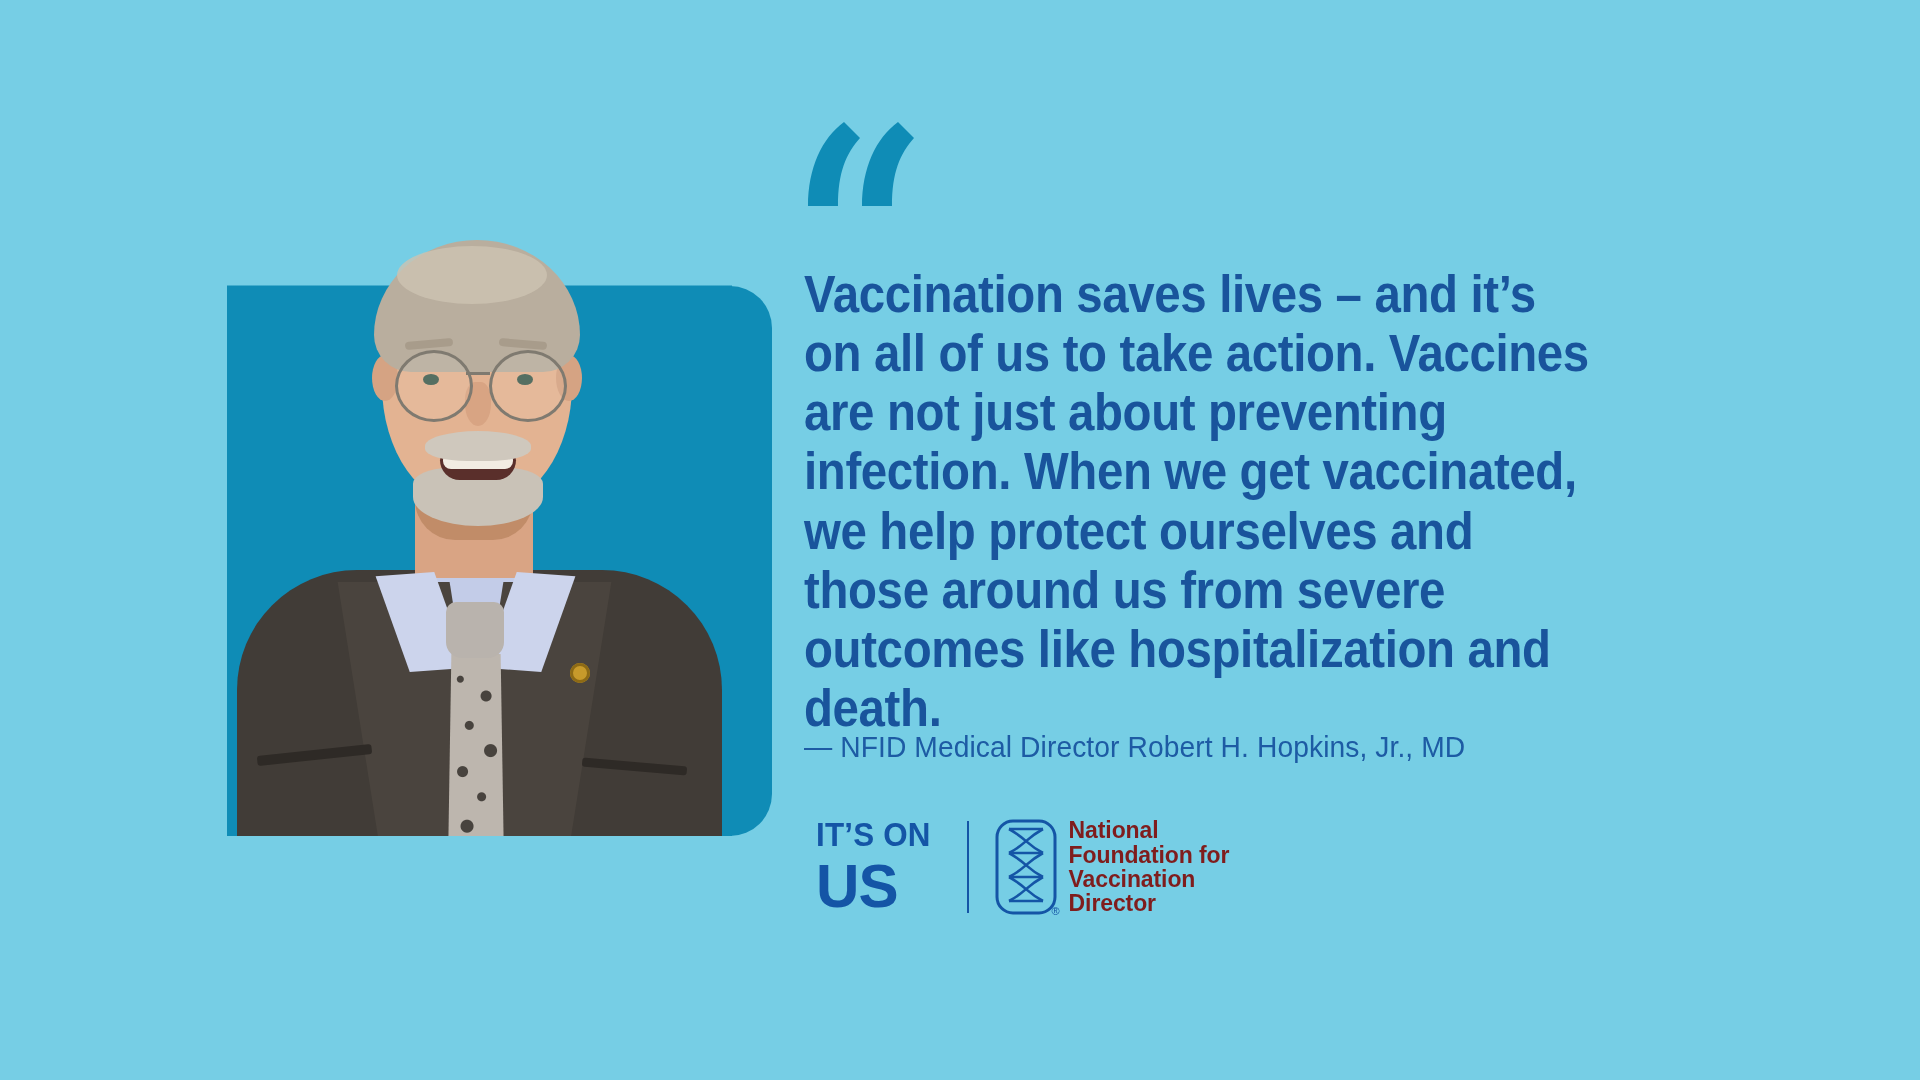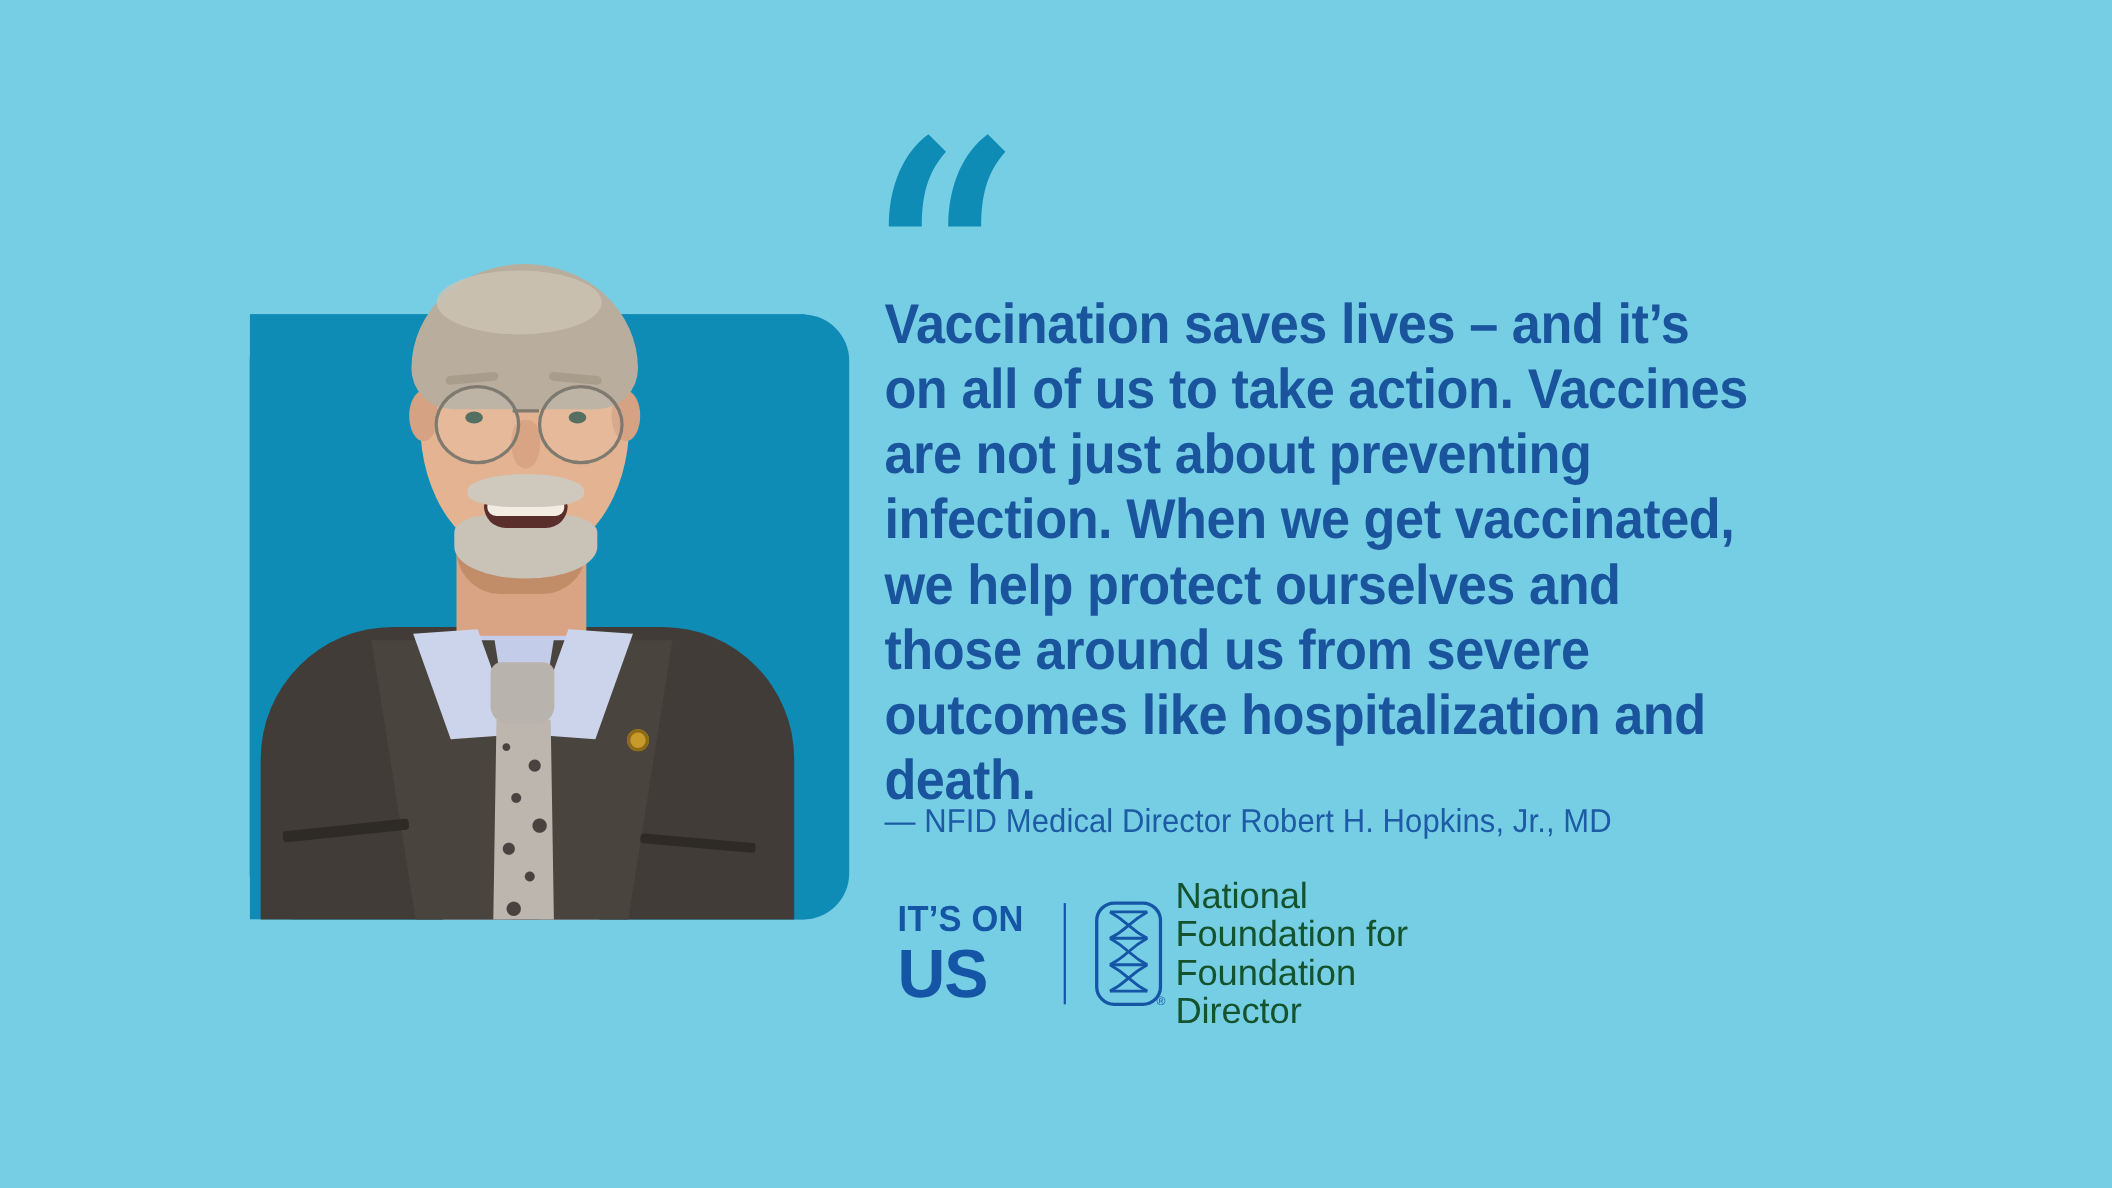--- a/index.html
+++ b/index.html
@@ -449,24 +449,24 @@
   .nfid-reg {
     position: absolute;
     right: -3px;
     bottom: -2px;
     font-size: 11px;
     color: #1455a6;
     font-family: "Liberation Sans", sans-serif;
   }
   .nfid-words {
     font-family: "Liberation Sans Narrow", "Liberation Sans", sans-serif;
-    font-weight: normal;
-    font-size: 33px;
+    font-weight: bold;
+    font-size: 23px;
     line-height: 1.06;
-    color: #14532d;
+    color: #7f1d1d;
     letter-spacing: -0.1px;
   }
   .nfid-words span { display: block; }
 </style>
 </head>
 <body>
 
 <div class="canvas">
 
   <div class="portrait-block">
@@ -546,20 +546,20 @@
               <path d="M14 34 L48 34"></path>
               <path d="M14 58 L48 58"></path>
               <path d="M14 82 L48 82"></path>
             </g>
           </svg>
           <span class="nfid-reg">®</span>
         </div>
         <div class="nfid-words">
           <span>National</span>
           <span>Foundation for</span>
-          <span>Foundation</span>
+          <span>Vaccination</span>
           <span>Director</span>
         </div>
       </div>
 
     </div>
   </div>
 </div>
 
 </body></html>

